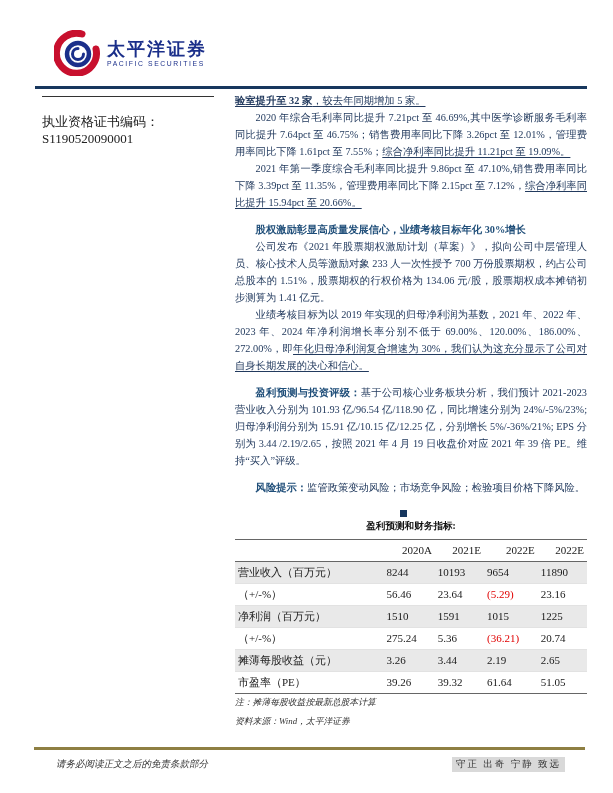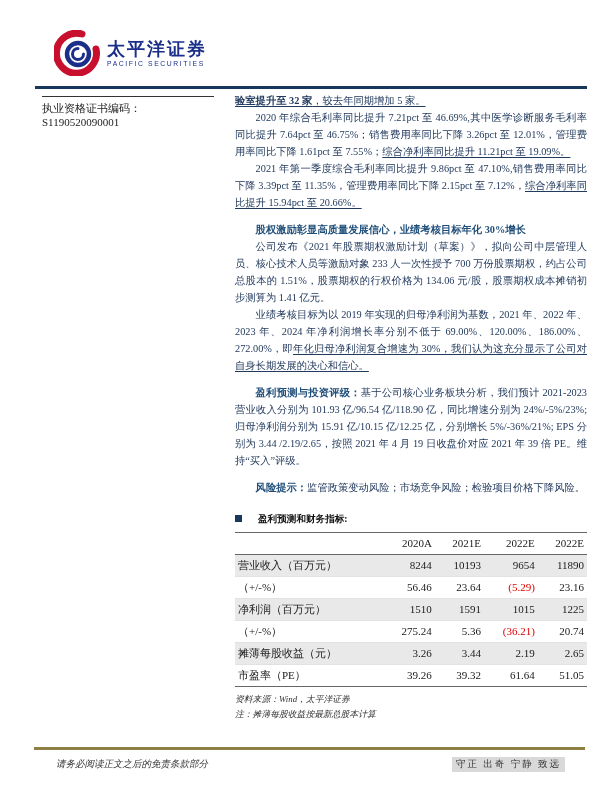--- a/index.html
+++ b/index.html
@@ -16,41 +16,41 @@
   .hdr-titles{text-align:right;padding-bottom:4px;}
   .report-type{color:#1f4e79;font-weight:bold;font-size:10.5px;line-height:18px;}
   .report-title{color:#111;font-weight:bold;font-size:10.5px;line-height:18px;}
   .page-num{color:#c6c6c6;line-height:1;white-space:nowrap;}
   .pn-letter{font-size:32px;}
   .pn-num{font-size:20px;}
   .rule-navy{position:absolute;left:35px;top:86px;width:552px;height:3px;background:#17375e;}
 
   
   .sidebar{position:absolute;left:42px;top:96px;width:172px;border-top:1.5px solid #333;
-           padding-top:4px;font-size:11px;color:#222;}
+           padding-top:16px;font-size:13px;color:#222;}
 
   
   .main{position:absolute;left:235px;top:92px;width:352px;font-size:10.3px;line-height:17px;
         color:#223a5e;text-align:justify;}
   .main p{margin:0;}
   .ind{text-indent:2em;}
   .b{font-weight:bold;}
   .u{text-decoration:underline;text-underline-offset:2px;}
   .h1{color:#1f4e79;font-weight:bold;text-indent:2em;margin-top:10px !important;}
   .gap{margin-top:10px !important;}
   .lbl{color:#1f4e79;font-weight:bold;}
 
   
   .tbl-wrap{margin-top:14px;}
-  .tbl-title{font-size:9.6px;font-weight:bold;color:#111;display:flex;align-items:center;}
+  .tbl-title{font-size:9.6px;font-weight:bold;color:#111;display:flex;align-items:center;flex-direction:column;}
   .sq{display:inline-block;width:7px;height:7px;background:#17375e;margin-right:16px;}
   table{width:100%;border-collapse:collapse;margin-top:5px;font-size:11px;color:#1a1a1a;
         border-top:1.2px solid #666;}
   th{font-weight:normal;text-align:right;padding:2px 3px;border-bottom:1px solid #666;}
-  td{text-align:right;padding:2px 3px;border-bottom:0.5px solid #e2e2e2;}
+  td{text-align:left;padding:2px 3px;border-bottom:0.5px solid #e2e2e2;}
   td.lab{text-align:left;}
   tr.shade{background:#e9e9e9;}
   tr.last td{border-bottom:1.2px solid #666;}
   .neg{color:#e00000;}
   .note{font-size:8.8px;font-style:italic;color:#333;line-height:14px;margin-top:5px;}
 
   
   .rule-olive{position:absolute;left:34px;top:747px;width:551px;height:2.5px;background:#8e7f42;}
   .footer-left{position:absolute;left:56px;top:758px;font-size:9.5px;font-style:italic;color:#333;}
   .footer-right{position:absolute;right:48px;top:757px;font-size:9.5px;color:#333;
@@ -148,22 +148,22 @@
           </tr>
           <tr class="last">
             <td class="lab">市盈率（PE）</td>
             <td>39.26</td>
             <td>39.32</td>
             <td>61.64</td>
             <td>51.05</td>
           </tr>
         </tbody>
       </table>
+      <div class="note" style="margin-top:1px;">注：摊薄每股收益按最新总股本计算</div>
       <div class="note">资料来源：Wind，太平洋证券</div>
-      <div class="note" style="margin-top:1px;">注：摊薄每股收益按最新总股本计算</div>
     </div>
   </div>
 
   <div class="rule-olive"></div>
   <div class="footer-left">请务必阅读正文之后的免责条款部分</div>
   <div class="footer-right">守正 出奇 宁静 致远</div>
 
 </div>
 
 </body></html>

